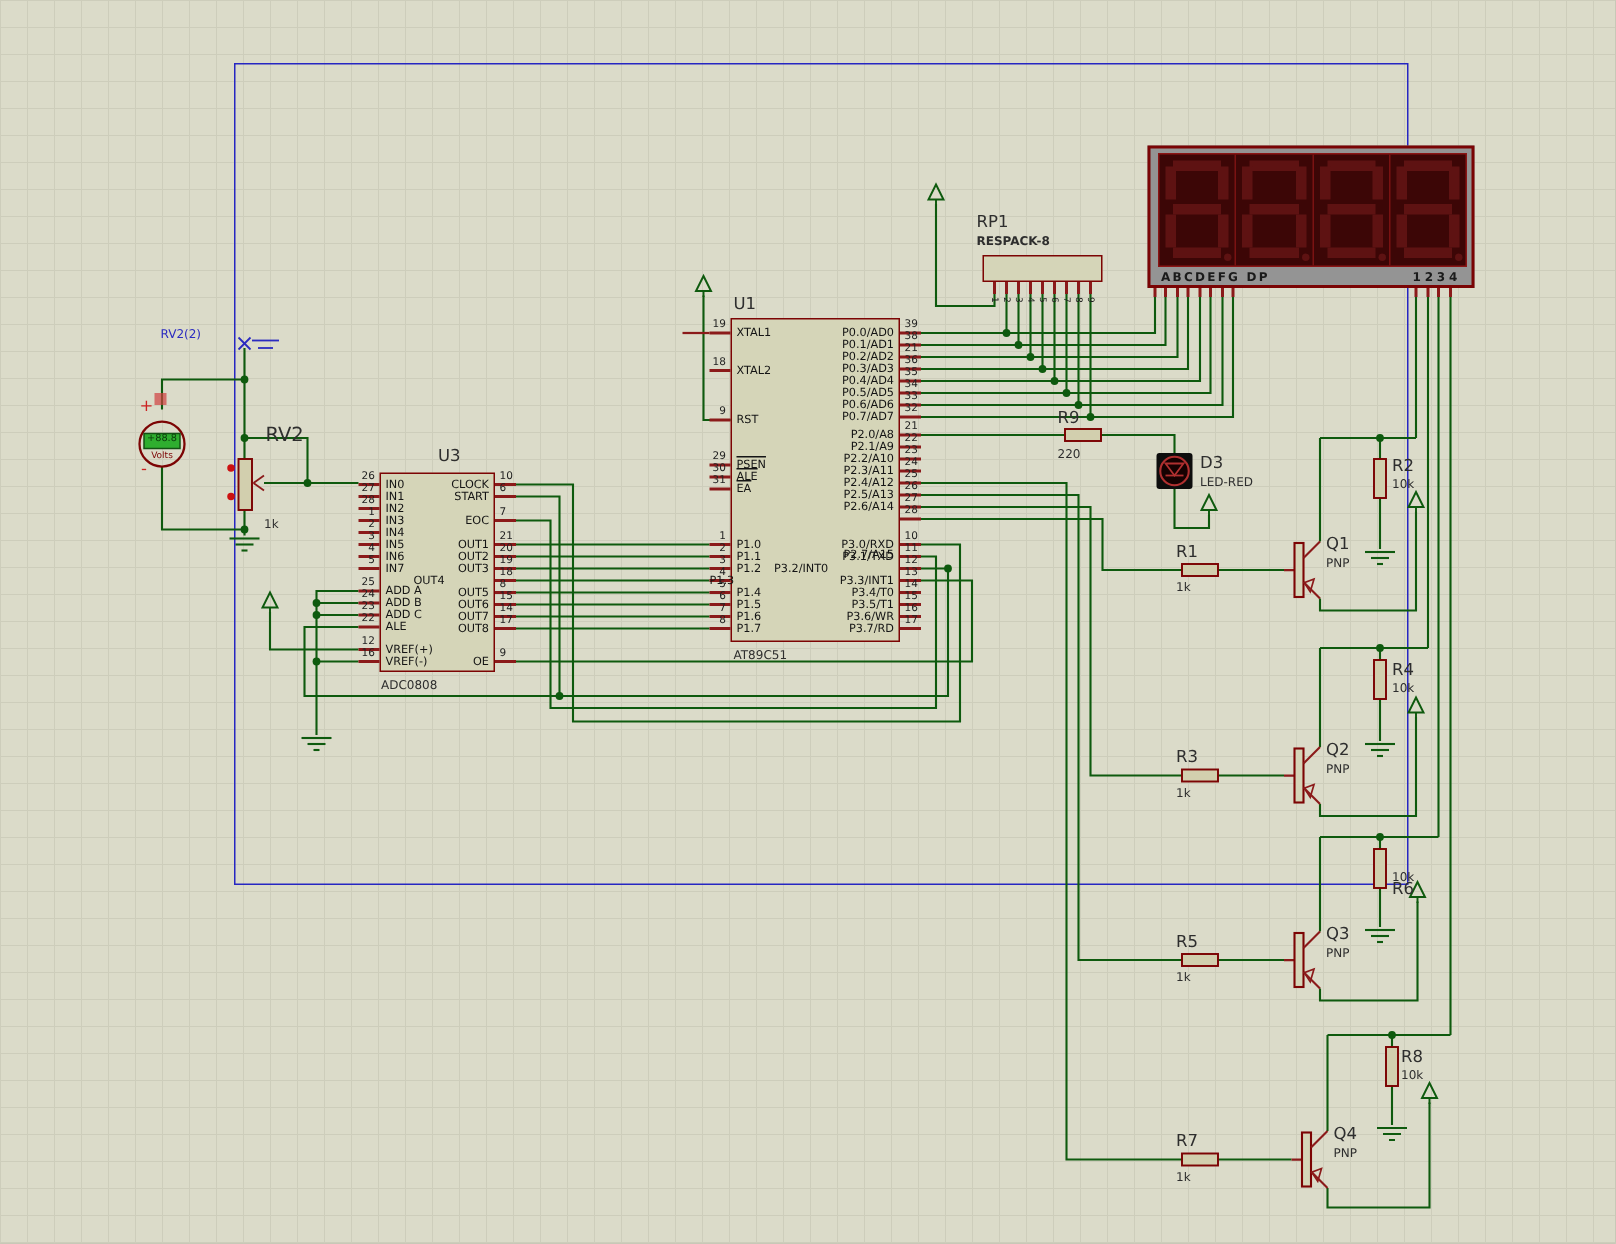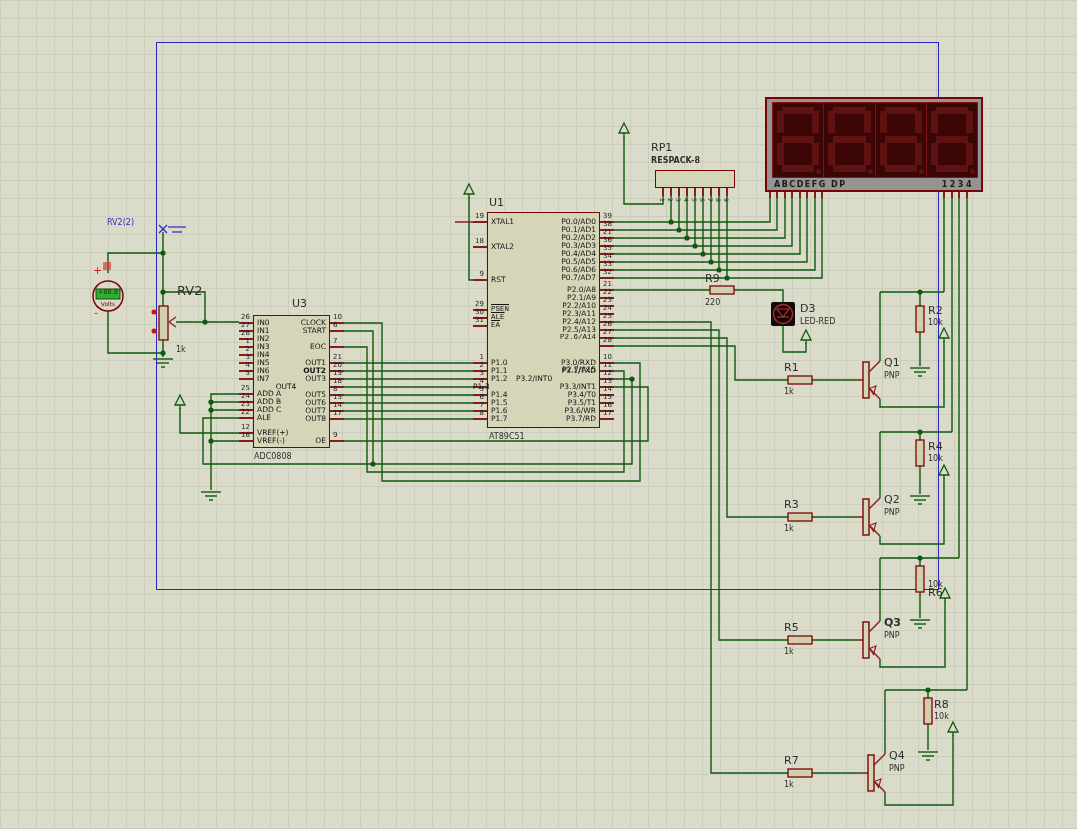--- a/index.html
+++ b/index.html
@@ -14,21 +14,21 @@
   .abs{position:absolute;}
   #sheet-border{left:156px;top:42px;width:781px;height:546px;border:1px solid #2626c2;z-index:1;}
   .chip{background:#d5d5b8;border:1.5px solid #7c0404;z-index:3;box-sizing:border-box;}
   #svg-layer{left:0;top:0;z-index:5;}
   #label-layer{left:0;top:0;width:1077px;height:829px;z-index:6;pointer-events:none;}
   .lbl{position:absolute;color:#2e2e2e;white-space:nowrap;}
   .ref{font-size:11px;}
   .val{font-size:8px;}
   .pnum{position:absolute;font-size:7px;color:#222;z-index:6;}
   .pname{position:absolute;font-size:7.5px;color:#141414;z-index:6;}
-  .ov{text-decoration:overline;font-family:Liberation Mono, monospace;}
+  .ov{text-decoration:overline;}
   .blue{color:#2a2ac0;}
   .rot{transform:rotate(90deg);transform-origin:left top;font-size:6px;color:#222;}
   
   #display-frame{left:765px;top:97px;width:218px;height:95px;background:#949494;border:2px solid #7a0404;z-index:4;box-sizing:border-box;}
   #digit-panel{position:absolute;left:5px;top:3px;width:204px;height:74px;background:#3c0606;border:1px solid #8a1515;display:flex;}
   .digit{position:relative;flex:1;border-right:1px solid #7a1212;}
   .digit:last-child{border-right:none;}
   .seg{position:absolute;background:#5e1212;}
   .sh{left:9px;right:9px;height:7px;}
   .sv{width:7px;height:22px;}
@@ -350,21 +350,21 @@
     <span class="lbl val" style="left:928px;top:454px;">10k</span>
     <span class="lbl ref" style="left:928px;top:566px;margin-top:20px;">R6</span>
     <span class="lbl val" style="left:928px;top:580px;">10k</span>
     <span class="lbl ref" style="left:934px;top:698px;">R8</span>
     <span class="lbl val" style="left:934px;top:712px;">10k</span>
 
     <span class="lbl ref" style="left:884px;top:356px;">Q1</span>
     <span class="lbl val" style="left:884px;top:371px;">PNP</span>
     <span class="lbl ref" style="left:884px;top:493px;">Q2</span>
     <span class="lbl val" style="left:884px;top:508px;">PNP</span>
-    <span class="lbl ref" style="left:884px;top:616px;font-weight:bold;">Q3</span>
+    <span class="lbl ref" style="left:884px;top:616px;">Q3</span>
     <span class="lbl val" style="left:884px;top:631px;">PNP</span>
     <span class="lbl ref" style="left:889px;top:749px;">Q4</span>
     <span class="lbl val" style="left:889px;top:764px;">PNP</span>
 
     <span class="lbl ref" style="left:800px;top:302px;">D3</span>
     <span class="lbl val" style="left:800px;top:317px;">LED-RED</span>
 
     <span class="lbl ref" style="left:177px;top:283px;font-size:13px;">RV2</span>
     <span class="lbl val" style="left:176px;top:345px;">1k</span>
     <span class="lbl val blue" style="left:107px;top:218px;">RV2(2)</span>
@@ -425,21 +425,21 @@
     <span class="pname" style="left: 516px; top: 293px; width: 80px; text-align: right;">P2.1/A9</span>
     <span class="pnum" style="left: 603px; top: 296px; width: 27px; text-align: left;">23</span>
     <span class="pname" style="left: 516px; top: 301px; width: 80px; text-align: right;">P2.2/A10</span>
     <span class="pnum" style="left: 603px; top: 304px; width: 27px; text-align: left;">24</span>
     <span class="pname" style="left: 516px; top: 309px; width: 80px; text-align: right;">P2.3/A11</span>
     <span class="pnum" style="left: 603px; top: 312px; width: 27px; text-align: left;">25</span>
     <span class="pname" style="left: 516px; top: 317px; width: 80px; text-align: right;">P2.4/A12</span>
     <span class="pnum" style="left: 603px; top: 320px; width: 27px; text-align: left;">26</span>
     <span class="pname" style="left: 516px; top: 325px; width: 80px; text-align: right;">P2.5/A13</span>
     <span class="pnum" style="left: 603px; top: 328px; width: 27px; text-align: left;">27</span>
-    <span class="pname" style="left: 516px; top: 333px; width: 80px; text-align: right; font-family: Liberation Mono, monospace;">P2.6/A14</span>
+    <span class="pname" style="left: 516px; top: 333px; width: 80px; text-align: right;">P2.6/A14</span>
     <span class="pnum" style="left: 603px; top: 336px; width: 27px; text-align: left;">28</span>
     <span class="pname" style="left: 516px; top: 341px; width: 80px; text-align: right; margin-top: 24px;">P2.7/A15</span>
     <span class="pnum" style="left: 603px; top: 353px; width: 27px; text-align: left;">10</span>
     <span class="pname" style="left: 516px; top: 358px; width: 80px; text-align: right;">P3.0/RXD</span>
     <span class="pnum" style="left: 603px; top: 361px; width: 27px; text-align: left;">11</span>
     <span class="pname" style="left: 516px; top: 366px; width: 80px; text-align: right;">P3.1/TXD</span>
     <span class="pnum" style="left: 603px; top: 369px; width: 27px; text-align: left;">12</span>
     <span class="pname" style="left: 516px; top: 374px; width: 80px; ">P3.2/INT0</span>
     <span class="pnum" style="left: 603px; top: 377px; width: 27px; text-align: left;">13</span>
     <span class="pname" style="left: 516px; top: 382px; width: 80px; text-align: right;">P3.3/INT1</span>
@@ -481,21 +481,21 @@
     <span class="pname" style="left: 257px; top: 436px;">VREF(-)</span>
     <span class="pnum" style="left: 333px; top: 313px; width: 27px; text-align: left;">10</span>
     <span class="pname" style="left: 246px; top: 318px; width: 80px; text-align: right;">CLOCK</span>
     <span class="pnum" style="left: 333px; top: 321px; width: 27px; text-align: left;">6</span>
     <span class="pname" style="left: 246px; top: 326px; width: 80px; text-align: right;">START</span>
     <span class="pnum" style="left: 333px; top: 337px; width: 27px; text-align: left;">7</span>
     <span class="pname" style="left: 246px; top: 342px; width: 80px; text-align: right;">EOC</span>
     <span class="pnum" style="left: 333px; top: 353px; width: 27px; text-align: left;">21</span>
     <span class="pname" style="left: 246px; top: 358px; width: 80px; text-align: right;">OUT1</span>
     <span class="pnum" style="left: 333px; top: 361px; width: 27px; text-align: left;">20</span>
-    <span class="pname" style="left: 246px; top: 366px; width: 80px; text-align: right; font-weight: bold;">OUT2</span>
+    <span class="pname" style="left: 246px; top: 366px; width: 80px; text-align: right;">OUT2</span>
     <span class="pnum" style="left: 333px; top: 369px; width: 27px; text-align: left;">19</span>
     <span class="pname" style="left: 246px; top: 374px; width: 80px; text-align: right;">OUT3</span>
     <span class="pnum" style="left: 333px; top: 377px; width: 27px; text-align: left;">18</span>
     <span class="pname" style="left: 246px; top: 382px; width: 80px; text-align: center;">OUT4</span>
     <span class="pnum" style="left: 333px; top: 385px; width: 27px; text-align: left;">8</span>
     <span class="pname" style="left: 246px; top: 390px; width: 80px; text-align: right;">OUT5</span>
     <span class="pnum" style="left: 333px; top: 393px; width: 27px; text-align: left;">15</span>
     <span class="pname" style="left: 246px; top: 398px; width: 80px; text-align: right;">OUT6</span>
     <span class="pnum" style="left: 333px; top: 401px; width: 27px; text-align: left;">14</span>
     <span class="pname" style="left: 246px; top: 406px; width: 80px; text-align: right;">OUT7</span>

